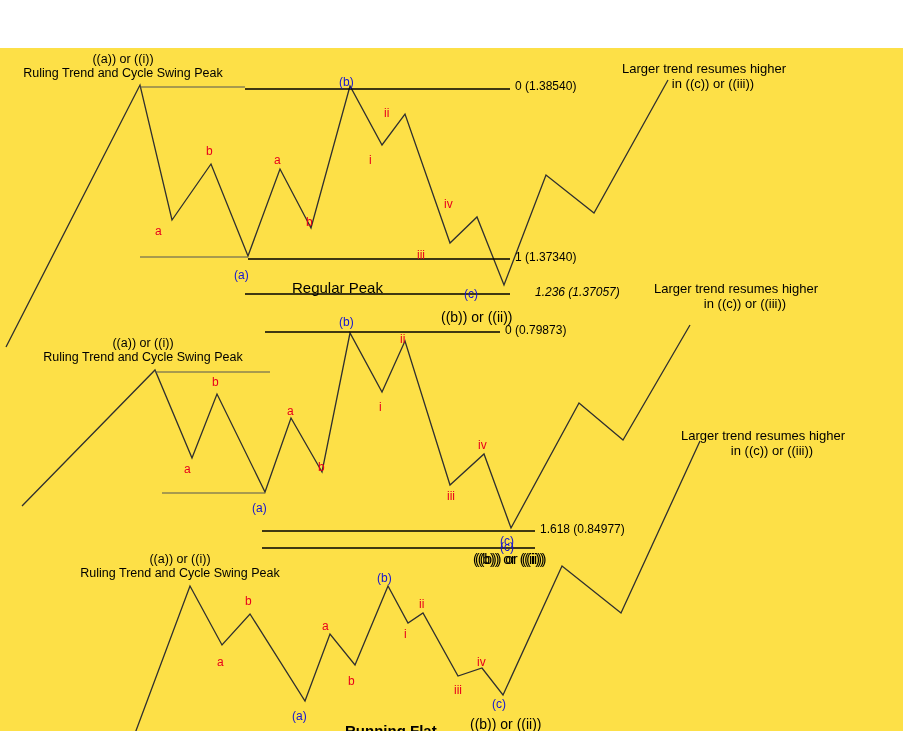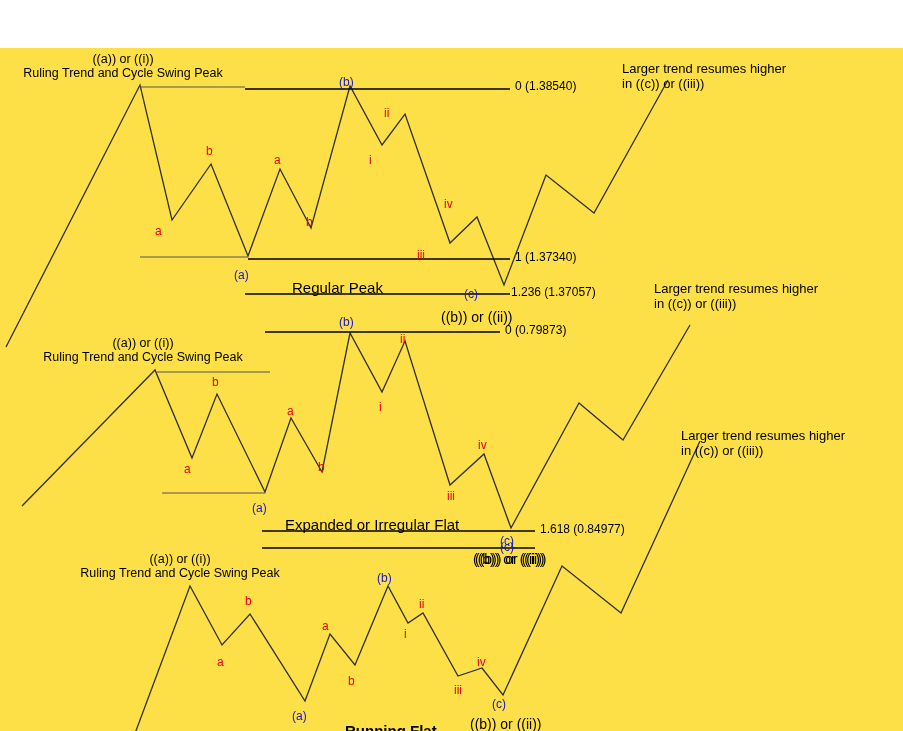--- a/index.html
+++ b/index.html
@@ -68,21 +68,21 @@
     color: #000000;
     font-size: 15px;
   }
   .lbl-note {
     color: #000000;
     font-size: 13px;
     text-align: center;
   }
   .lbl-note .ln2 {
     display: block;
-    text-align: left;
+    text-align: center;
     padding-left: 18px;
   }
   .peak-note {
     color: #000000;
     font-size: 12.5px;
     text-align: center;
   }
   .peak-note .sub {
     display: block;
   }
@@ -133,21 +133,21 @@
   <div class="lbl lbl-red" style="left:369px; top:106px;">i</div>
   <div class="lbl lbl-red" style="left:384px; top:59px;">ii</div>
   <div class="lbl lbl-red" style="left:417px; top:201px;">iii</div>
   <div class="lbl lbl-red" style="left:444px; top:150px;">iv</div>
   <div class="lbl lbl-blue" style="left:464px; top:240px;">(c)</div>
   <div class="lbl lbl-black" style="left:441px; top:261px;">((b)) or ((ii))</div>
   <div class="lbl lbl-title" style="left:292px; top:231px;">Regular Peak</div>
 
   <div class="lbl lbl-price" style="left:515px; top:32px;">0 (1.38540)</div>
   <div class="lbl lbl-price" style="left:515px; top:203px;">1 (1.37340)</div>
-  <div class="lbl lbl-price" style="left:511px; top:238px;">1.236 (1.37057)</div>
+  <div class="lbl lbl-price" style="left:535px; top:238px;font-style:italic;">1.236 (1.37057)</div>
 
   <div class="lbl lbl-note" style="left:604px; top:14px; width:200px;">
     <span>Larger trend resumes higher</span>
     <span class="ln2">in ((c)) or ((iii))</span>
   </div>
 
   <div class="lbl peak-note" style="left:38px; top:288px; width:210px;">
     <span>((a)) or ((i))</span>
     <span class="sub">Ruling Trend and Cycle Swing Peak</span>
   </div>
@@ -157,21 +157,20 @@
   <div class="lbl lbl-blue" style="left:252px; top:454px;">(a)</div>
   <div class="lbl lbl-red" style="left:287px; top:357px;">a</div>
   <div class="lbl lbl-red" style="left:318px; top:413px;">b</div>
   <div class="lbl lbl-blue" style="left:339px; top:268px;">(b)</div>
   <div class="lbl lbl-red" style="left:379px; top:353px;">i</div>
   <div class="lbl lbl-red" style="left:400px; top:285px;">ii</div>
   <div class="lbl lbl-red" style="left:447px; top:442px;">iii</div>
   <div class="lbl lbl-red" style="left:478px; top:391px;">iv</div>
   <div class="lbl lbl-blue" style="left:500px; top:487px;">(c)</div>
   <div class="lbl lbl-black" style="left:475px; top:503px;">((b)) or ((ii))</div>
-  <div class="lbl lbl-title" style="left:285px; top:468px;">Expanded or Irregular Flat</div>
 
   <div class="lbl lbl-price" style="left:505px; top:276px;">0 (0.79873)</div>
   <div class="lbl lbl-price" style="left:540px; top:475px;">1.618 (0.84977)</div>
 
   <div class="lbl lbl-note" style="left:636px; top:234px; width:200px;">
     <span>Larger trend resumes higher</span>
     <span class="ln2">in ((c)) or ((iii))</span>
   </div>
 
   <div class="lbl peak-note" style="left:70px; top:504px; width:220px;">

